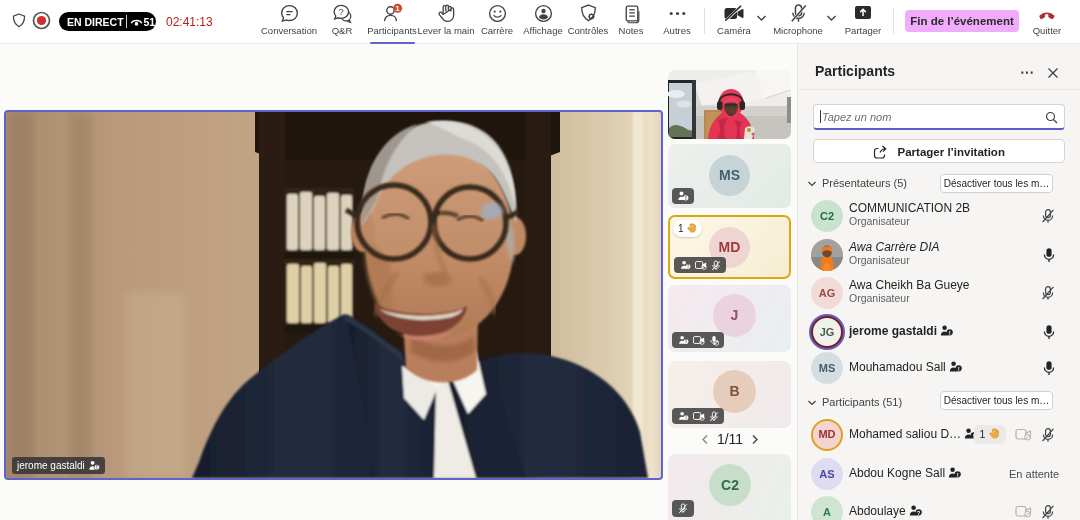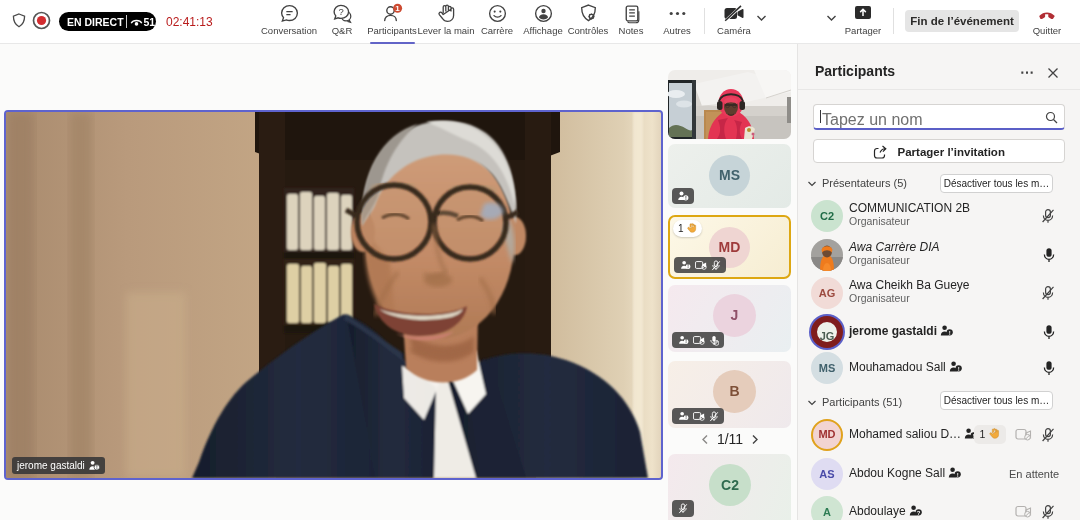--- a/index.html
+++ b/index.html
@@ -137,32 +137,41 @@
           <rect x="2.5" y="4.5" width="12.5" height="11" rx="2.5" fill="#2b2b2b"></rect>
           <path d="M15.5 8.3 L20.5 5.6 c.5-.3 1 .1 1 .6 v7.6 c0 .5-.5.9-1 .6 L15.5 11.7 Z" fill="#2b2b2b"></path>
           <path d="M3.2 17.5 L19 2.7" stroke="#fbfbfa" stroke-width="2.6"></path>
           <path d="M3.2 17.2 L19 2.4" stroke="#2b2b2b" stroke-width="1.5"></path>
         </svg>
       <span class="lbl">Caméra</span>
     </div>
     <svg class="abs" style="left:756px;top:14px" width="11" height="8" viewBox="0 0 11 8">
         <path d="M1.5 2 L5.5 6 L9.5 2" fill="none" stroke="#424242" stroke-width="1.4"></path>
       </svg>
+    <div class="tbtn" style="left:766px;width:64px;">
+      <svg class="ic" width="21" height="21" viewBox="0 0 20 20">
+          <rect x="7.1" y="1.8" width="5.8" height="10.4" rx="2.9" fill="none" stroke="#424242" stroke-width="1.4"></rect>
+          <path d="M4.6 9.3 c0 3 2.4 5.4 5.4 5.4 s5.4-2.4 5.4-5.4 M10 14.7 v3.2" fill="none" stroke="#424242" stroke-width="1.4"></path>
+          <path d="M3.4 17.6 L16.8 2.6" stroke="#fbfbfa" stroke-width="2.4"></path>
+          <path d="M3.6 17.3 L16.9 2.4" stroke="#424242" stroke-width="1.4"></path>
+        </svg>
+      <span class="lbl">Microphone</span>
+    </div>
     <svg class="abs" style="left:826px;top:14px" width="11" height="8" viewBox="0 0 11 8">
         <path d="M1.5 2 L5.5 6 L9.5 2" fill="none" stroke="#424242" stroke-width="1.4"></path>
       </svg>
     <div class="tbtn" style="left:836px;width:54px;">
       <svg class="ic" width="22" height="21" viewBox="0 0 22 20">
           <rect x="3" y="2.5" width="16" height="13" rx="2" fill="#2b2b2b"></rect>
           <path d="M11 12.5 V6.2 M8.2 8.6 L11 5.8 L13.8 8.6" stroke="#fff" stroke-width="1.5" fill="none"></path>
         </svg>
       <span class="lbl">Partager</span>
     </div>
     <div class="vsep" style="left:893px;"></div>
-    <div class="abs" style="left:905px;top:10px;width:114px;height:22px;background:#e5e5e5;border-radius:4px;text-align:center;font-size:11.5px;font-weight:bold;color:#2b2a29;line-height:22px;">Fin de l’événement</div>
+    <div class="abs" style="left:905px;top:10px;width:114px;height:22px;background:#f0abfc;border-radius:4px;text-align:center;font-size:11.5px;font-weight:bold;color:#2b2a29;line-height:22px;">Fin de l’événement</div>
     <div class="tbtn" style="left:1022px;width:50px;">
       <svg class="ic" width="24" height="21" viewBox="0 0 24 20">
           <path d="M4.2 12.4 c4.6-4.6 11-4.6 15.6 0 l-1.6 2.6 c-.4.6-1.2.8-1.8.4 l-2.5-1.5 c-.5-.3-.8-.9-.7-1.5 l.2-1.4 c-1-.3-2.4-.3-3.4 0 l.2 1.4 c.1.6-.2 1.2-.7 1.5 l-2.5 1.5 c-.6.4-1.4.2-1.8-.4 Z" fill="#b12e34"></path>
         </svg>
       <span class="lbl">Quitter</span>
     </div>
   </div>
   <div id="stage">
     <div id="video">
       <svg width="655" height="366" viewBox="0 0 655 366" preserveAspectRatio="none">
@@ -444,21 +453,21 @@
     <div id="panel">
       <div class="abs" style="left:17px;top:19px;font-size:14px;font-weight:bold;color:#242424;">Participants</div>
       <div class="abs" style="left:222px;top:20px;color:#424242;font-size:14px;font-weight:bold;letter-spacing:1px;">⋯</div>
       <svg class="abs" style="left:249px;top:23px" width="12" height="12" viewBox="0 0 12 12">
           <path d="M1.5 1.5 L10.5 10.5 M10.5 1.5 L1.5 10.5" stroke="#424242" stroke-width="1.3"></path>
         </svg>
       <div class="abs" style="left:0;top:45px;width:283px;height:1px;background:#e8e7e6;"></div>
 
       <div class="abs" style="left:15px;top:60px;width:252px;height:26px;background:#fff;border:1px solid #d6d4d2;border-radius:4px;border-bottom:2px solid #5b5fc7;">
         <div class="abs" style="left:6px;top:5px;width:1px;height:13px;background:#35353a;"></div>
-          <span class="abs" style="left:8px;top:6px;font-size:16px;color:#707070;">Tapez un nom</span>
+          <span class="abs" style="left:8px;top:6px;font-size:11px;color:#707070;font-style:italic;">Tapez un nom</span>
         <svg class="abs" style="left:231px;top:6px" width="13" height="13" viewBox="0 0 13 13">
             <circle cx="5.5" cy="5.5" r="4" fill="none" stroke="#424242" stroke-width="1.2"></circle>
             <path d="M8.5 8.5 L12 12" stroke="#424242" stroke-width="1.2"></path>
           </svg>
       </div>
 
       <div class="abs" style="left:15px;top:95px;width:252px;height:24px;background:#fff;border:1px solid #d6d4d2;border-radius:4px;text-align:center;">
         <svg style="vertical-align:-3px;margin-right:6px;margin-top:4px" width="14" height="14" viewBox="0 0 14 14">
             <path d="M5.5 3.5 H4 C2.6 3.5 1.5 4.6 1.5 6 v4.5 C1.5 11.9 2.6 13 4 13 h5 c1.4 0 2.5-1.1 2.5-2.5 V9.5" fill="none" stroke="#242424" stroke-width="1.2"></path>
             <path d="M7 7.5 C8.5 4.5 10.5 3.5 12.5 3.8 M9.5 1 L12.8 3.7 L9.9 6.6" fill="none" stroke="#242424" stroke-width="1.2"></path>
@@ -503,21 +512,21 @@
         <div class="pav" style="background:#f1dbd7;color:#9c4a3f;">AG</div>
         <div class="pname" style="top:4px;">Awa Cheikh Ba Gueye</div>
         <div class="psub" style="top:18px;">Organisateur</div>
         <svg class="abs" style="left:242px;top:11px" width="16" height="16" viewBox="0 0 16 16">
             <rect x="5.6" y="1.6" width="4.8" height="8" rx="2.4" fill="none" stroke="#424242" stroke-width="1.2"></rect>
             <path d="M3.4 7.5 c0 2.7 2 4.8 4.6 4.8 s4.6-2.1 4.6-4.8 M8 12.3 v2.4" fill="none" stroke="#424242" stroke-width="1.2"></path>
             <path d="M2.6 14 L13.5 1.8" stroke="#424242" stroke-width="1.2"></path>
           </svg>
       </div>
       <div class="prow" style="top:268.5px;">
-        <div class="pav" style="background:#eef2ea;color:#4a5d50;border:6px solid #7f1d1d;box-shadow:0 0 0 2px #5b5fc7;line-height:28px;">JG</div>
+        <div class="pav" style="background:#eef2ea;color:#4a5d50;border:2px solid #7f1d1d;box-shadow:0 0 0 2px #5b5fc7;line-height:28px;">JG</div>
         <div class="pname" style="top:11px;font-weight:bold;">jerome gastaldi <svg width="13" height="11" viewBox="0 0 13 11" style="vertical-align:-1px">
               <circle cx="4.6" cy="2.8" r="2.3" fill="#242424"></circle>
               <path d="M.8 10.5 c0-2.4 1.7-3.9 3.8-3.9 s3.8 1.5 3.8 3.9 Z" fill="#242424"></path>
               <circle cx="9.7" cy="7.3" r="3.1" fill="#242424"></circle>
               <text x="9.7" y="9.5" font-size="6" font-weight="bold" fill="#f6f5f4" text-anchor="middle">!</text>
             </svg></div>
         <svg class="abs" style="left:243px;top:11px" width="16" height="16" viewBox="0 0 16 16">
             <rect x="5.4" y="1.2" width="5.2" height="8.6" rx="2.6" fill="#242424"></rect>
             <path d="M3.4 7.5 c0 2.7 2 4.8 4.6 4.8 s4.6-2.1 4.6-4.8 M8 12.3 v2.6" fill="none" stroke="#242424" stroke-width="1.3"></path>
           </svg>

